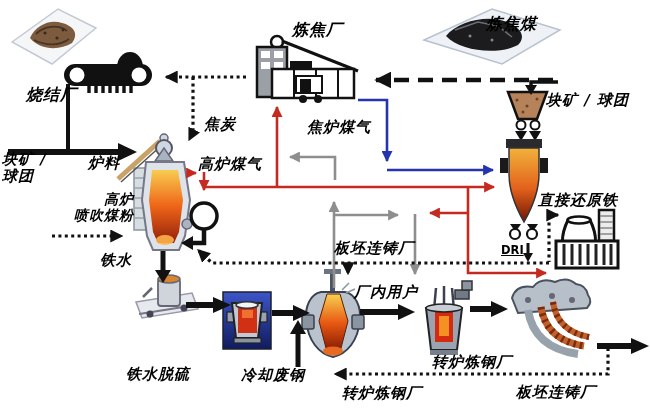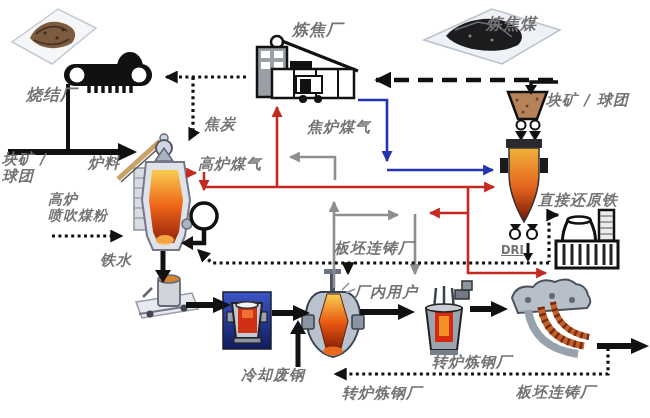--- a/index.html
+++ b/index.html
@@ -1,25 +1,25 @@
 <!DOCTYPE html>
 <html><head>
 <meta charset="utf-8">
 <style>
   html,body{margin:0;padding:0;background:#fff;}
   #stage{position:relative;width:650px;height:418px;background:#fff;overflow:hidden;
          font-family:"DejaVu Serif", serif;}
   #diagram-svg{position:absolute;left:0;top:0;}
-  .lbl{position:absolute;color:#737373;font-style:italic;font-weight:600;
+  .lbl{position:absolute;color:#000000;font-style:italic;font-weight:600;
        font-size:15px;line-height:1.15;white-space:nowrap;letter-spacing:1px;}
   .lbl.big{font-size:16px;}
   .lbl.sm{font-size:14px;}
   .lbl.dri{font-family:"DejaVu Sans",sans-serif;font-style:normal;font-weight:bold;
            font-size:11.5px;letter-spacing:0;text-decoration:underline;}
-  .lbl.center{text-align:left;font-style:italic;}
+  .lbl.center{text-align:right;font-style:italic;}
 </style>
 </head>
 <body>
 
 <div id="stage">
 
 <svg id="diagram-svg" width="650" height="418" viewBox="0 0 650 418" xmlns="http://www.w3.org/2000/svg">
   <defs>
     <marker id="aR" viewBox="0 0 10 10" refX="9" refY="5" markerWidth="11" markerHeight="11" orient="auto" markerUnits="userSpaceOnUse">
           <path d="M0,0 L10,5 L0,10 Z" fill="#c42a20"></path>
@@ -281,18 +281,19 @@
 </div>
 <div class="lbl sm center" style="left:48px;top:191px;width:86px">
   <div>高炉</div>
   <div>喷吹煤粉</div>
 </div>
 <div class="lbl" style="left:538px;top:192px">直接还原铁</div>
 <div class="lbl dri" style="left:501px;top:244px">DRI</div>
 <div class="lbl" style="left:334px;top:240px">板坯连铸厂</div>
 <div class="lbl" style="left:354px;top:284px">厂内用户</div>
 <div class="lbl" style="left:100px;top:252px">铁水</div>
+<div class="lbl" style="left:126px;top:366px">铁水脱硫</div>
 <div class="lbl" style="left:342px;top:385px">转炉炼钢厂</div>
 <div class="lbl" style="left:241px;top:367px">冷却废钢</div>
 <div class="lbl" style="left:432px;top:354px">转炉炼钢厂</div>
 <div class="lbl" style="left:516px;top:384px">板坯连铸厂</div>
 
 </div>
 
 </body></html>

